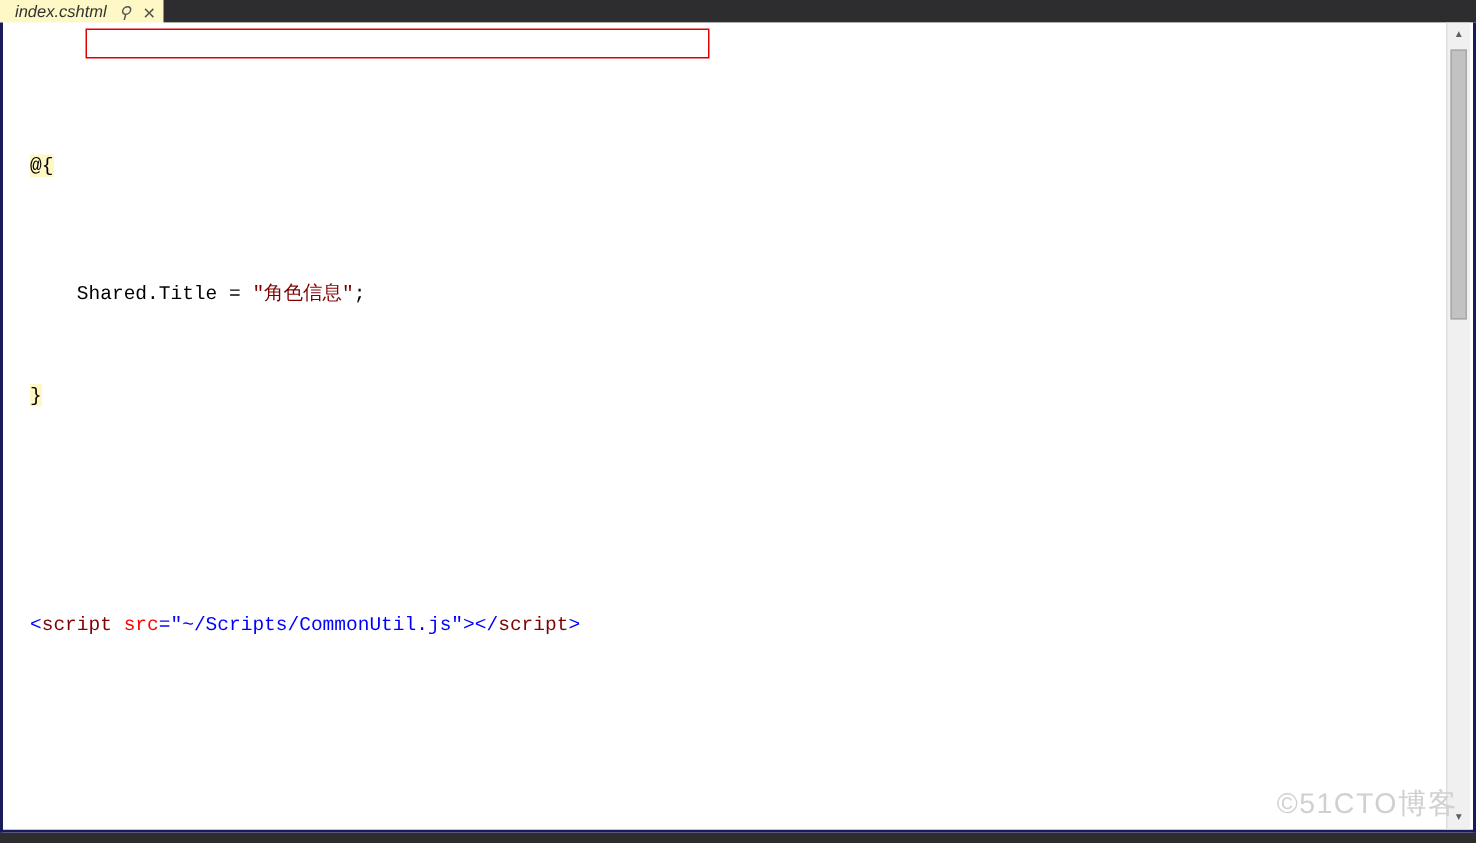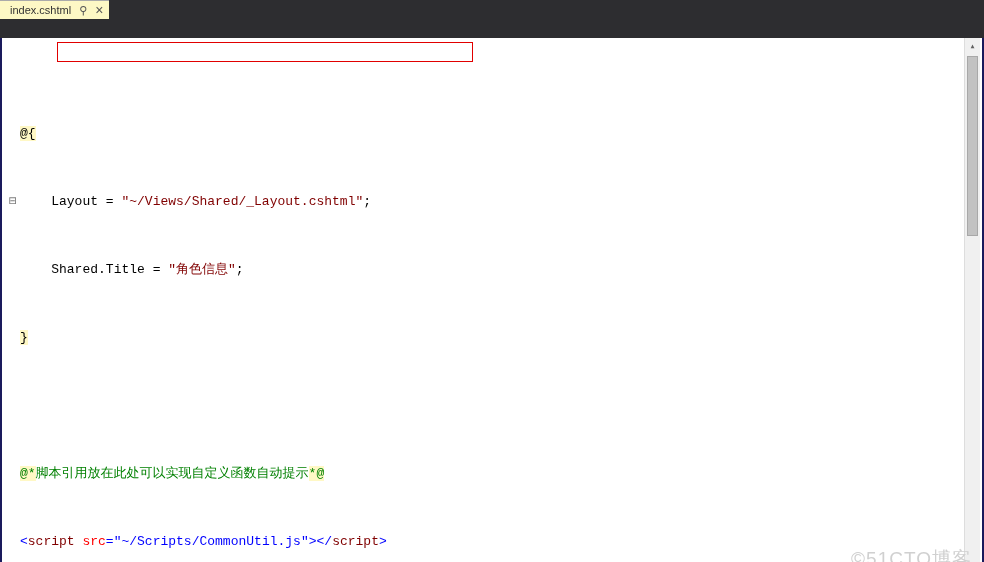--- a/index.html
+++ b/index.html
@@ -1,19 +1,19 @@
 <!DOCTYPE html>
 <html><head>
 <meta charset="utf-8">
 <style>
   * { margin: 0; padding: 0; box-sizing: border-box; }
   html, body { width: 984px; height: 562px; overflow: hidden; }
   body { font-family: Consolas, "Courier New", monospace; font-size: 13px; background: #2d2d30; }
   
-  .tab-bar { background: #2d2d30; height: 38px; display: flex; align-items: flex-start; }
+  .tab-bar { background: #2d2d30; height: 15px; display: flex; align-items: center; font-style: italic; }
   .tab { background: #fdf8c5; color: #333; padding: 2px 6px 2px 10px; display: flex; align-items: center; gap: 8px; font-family: "Segoe UI", Tahoma, sans-serif; font-size: 11px; border-top: 1px solid #aaa; }
   .tab .pin { color: #555; font-size: 11px; }
   .tab .close { color: #555; font-size: 14px; line-height: 1; cursor: pointer; }
   
   .editor-wrap { background: #fff; height: 540px; border: 2px solid #1a1a5c; border-top: none; overflow: hidden; position: relative; }
   .editor { background: #fff; color: #000; padding: 2px 0 2px 4px; line-height: 17px; white-space: pre; position: relative; }
   .gutter-line { display: block; height: 17px; }
   .gutter-col { display: inline-block; width: 14px; text-align: center; color: #808080; user-select: none; vertical-align: top; }
   .code-col { display: inline-block; vertical-align: top; }
   .redbox { position: absolute; border: 1.5px solid #e10000; pointer-events: none; }
@@ -43,29 +43,27 @@
   </div>
 </div>
 
 <div class="editor-wrap">
   <div class="editor">
     <div class="redbox" style="left:55px;top:4px;width:416px;height:20px;"></div>
 
     
     <span class="gutter-line"><span class="gutter-col"></span><span class="code-col"><span class="razor-bg">@</span><span class="razor-bg">{</span></span></span>
     
-    <span class="gutter-line"><span class="gutter-col">⊟</span><span class="code-col"><span>    </span><span class="text">Layout = </span><span class="tag">"~/Views/Shared/_Layout.cshtml"</span><span class="text">;</span></span></span>
     
     <span class="gutter-line"><span class="gutter-col"></span><span class="code-col"><span>    </span><span class="text">Shared.Title = </span><span class="tag">"角色信息"</span><span class="text">;</span></span></span>
     
     <span class="gutter-line"><span class="gutter-col"></span><span class="code-col"><span class="razor-bg">}</span></span></span>
     
     <span class="gutter-line"><span class="gutter-col"></span><span class="code-col"> </span></span>
     
-    <span class="gutter-line"><span class="gutter-col"></span><span class="code-col"><span class="razor-bg cmt">@*</span><span class="cmt">脚本引用放在此处可以实现自定义函数自动提示</span><span class="razor-bg cmt">*@</span></span></span>
     
     <span class="gutter-line"><span class="gutter-col"></span><span class="code-col"><span class="tag-punct">&lt;</span><span class="tag">script</span><span class="attr"> src</span><span class="tag-punct">=</span><span class="str">"~/Scripts/CommonUtil.js"</span><span class="tag-punct">&gt;</span><span class="tag-punct">&lt;/</span><span class="tag">script</span><span class="tag-punct">&gt;</span></span></span>
     
     
     
     
     
     
     
     

